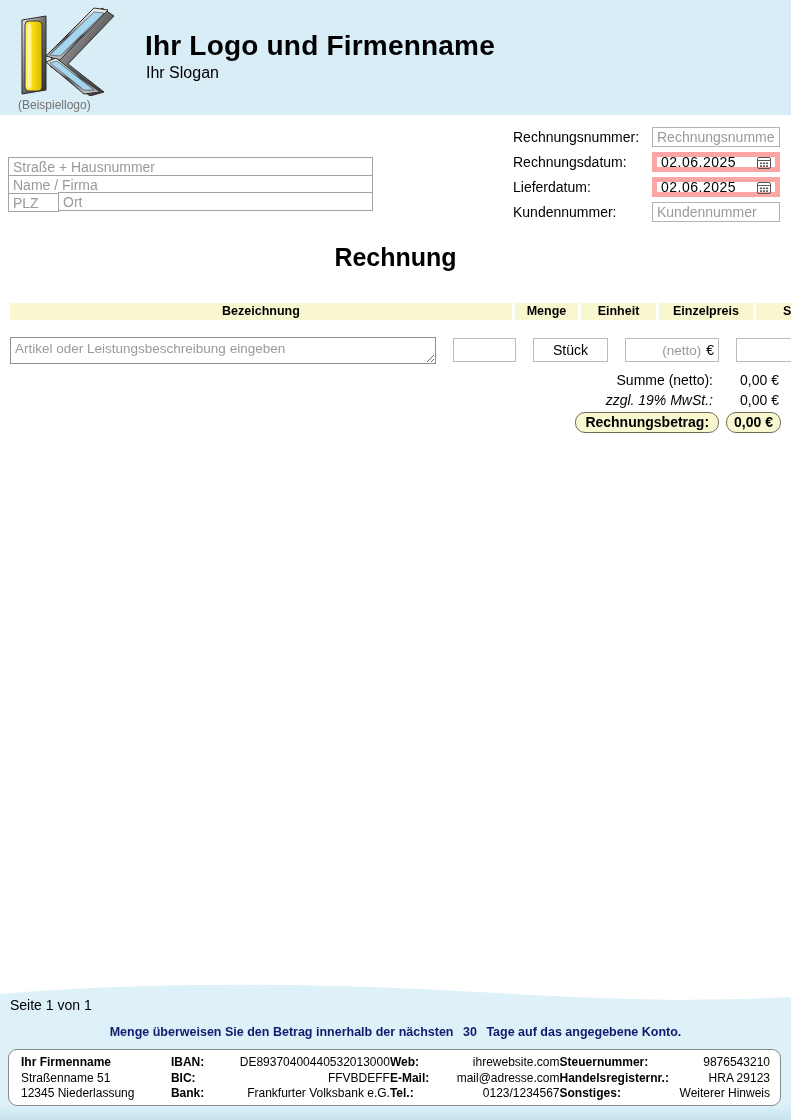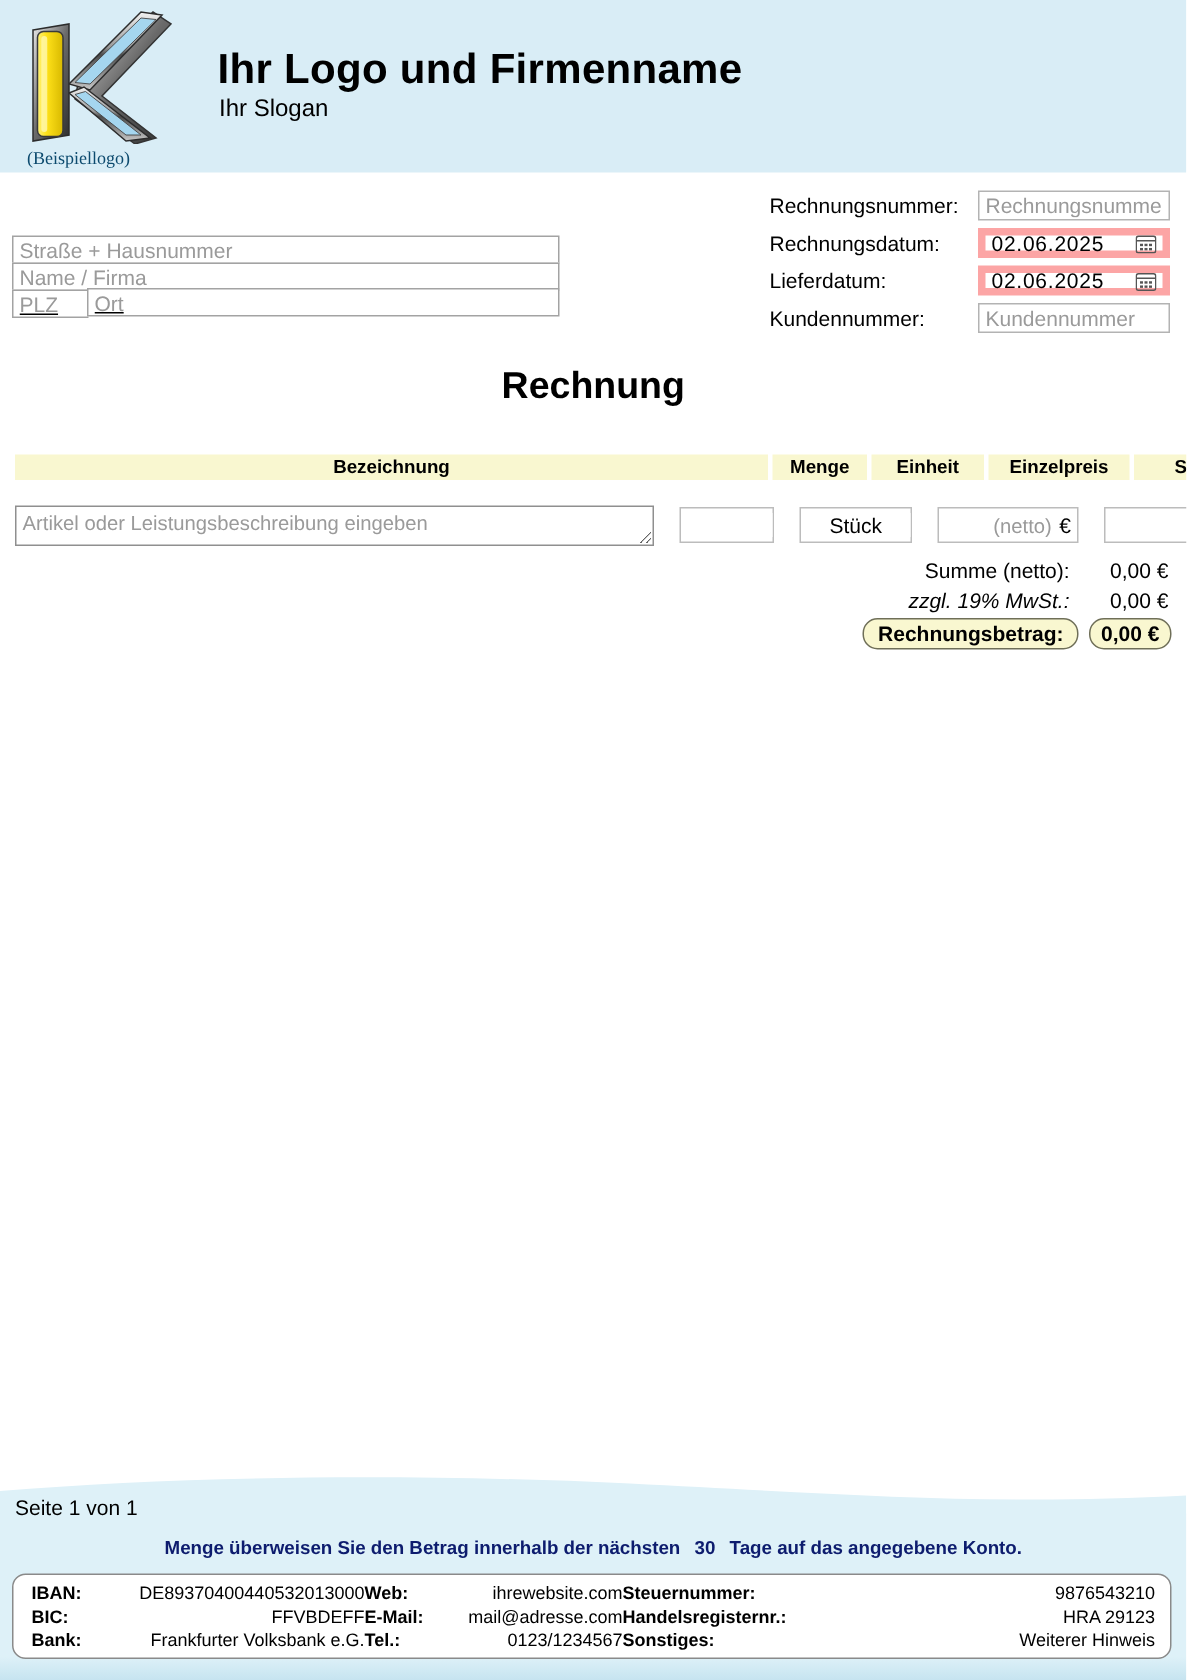--- a/index.html
+++ b/index.html
@@ -4,33 +4,33 @@
 <style>
   * { margin:0; padding:0; box-sizing:border-box; }
   html,body { background:#fff; }
   body { font-family:"Liberation Sans","DejaVu Sans",sans-serif; color:#000; }
   .page { position:relative; width:791px; height:1120px; background:#fff; overflow:hidden; margin:0 auto; }
 
   
   .header { position:absolute; left:0; top:0; width:791px; height:115px; background:#d9edf6; }
   .logo-wrap { position:absolute; left:12px; top:6px; width:110px; height:106px; }
   .logo-svg { display:block; }
-  .logo-caption { position:absolute; left:6px; top:92px; font-size:12px; color:#0c4a6e; white-space:nowrap;font-family:Liberation Serif, serif; }
+  .logo-caption { position:absolute; left:6px; top:92px; font-size:12px; color:#737373; white-space:nowrap; }
   .company-title { position:absolute; left:145px; top:30px; font-size:28px; font-weight:bold; letter-spacing:.2px; }
   .company-slogan { position:absolute; left:146px; top:64px; font-size:16px; }
 
   
   .sender-pill { position:absolute; left:8px; top:136px; height:17px; line-height:15px;
     border:1px solid #7d7d7d; border-radius:9px; padding:0 10px; font-size:11px; color:#333;
     word-spacing:3px; white-space:nowrap; background:#fff; }
   .recipient { position:absolute; left:8px; top:157px; width:365px; }
   .recipient input { display:block; width:100%; height:19px; border:1px solid #a3a3a3; background:#fff;
     font-family:inherit; font-size:14px; color:#000; padding:0 4px; outline:none; }
   .recipient input + .rrow, .recipient .rrow + input, .recipient input + input { margin-top:-1px; }
-  .rrow { display:flex;text-decoration:underline; }
+  .rrow { display:flex; }
   .rrow input.zip { width:51px; }
   .rrow input.city { flex:1; margin-left:-1px; }
   ::placeholder { color:#9a9a9a; opacity:1; }
   .meta-row { position:absolute; left:513px; width:270px; height:20px; }
   .meta-label { position:absolute; left:0; top:2px; font-size:14px; }
   .meta-input { position:absolute; left:139px; top:0; width:128px; height:20px; border:1px solid #b3b3b3;
     background:#fff; font-family:inherit; font-size:14px; padding:0 4px; color:#000; outline:none; }
   .date-field { position:absolute; left:139px; top:0; width:128px; height:20px; border:5px solid #fca5a5;
     background:#fff; display:flex; align-items:center; padding:0 4px; cursor:default; }
   .date-value { flex:1; font-size:14px; letter-spacing:.5px; }
@@ -235,20 +235,25 @@
 
   <div class="page-indicator">Seite 1 von 1</div>
 
   <div class="notice">
     <span>Menge überweisen Sie den Betrag innerhalb der nächsten</span>
     <span class="days">30</span>
     <span>Tage auf das angegebene Konto.</span>
   </div>
 
   <div class="info-box">
+    <div class="ig company">
+      <div class="line line1">Ihr Firmenname</div>
+      <div class="line">Straßenname 51</div>
+      <div class="line">12345 Niederlassung</div>
+    </div>
     <div class="ig bank">
       <div class="line">
           <span class="lbl">IBAN:</span>
           <span class="val">DE89370400440532013000</span>
         </div>
       <div class="line">
           <span class="lbl">BIC:</span>
           <span class="val">FFVBDEFF</span>
         </div>
       <div class="line">

